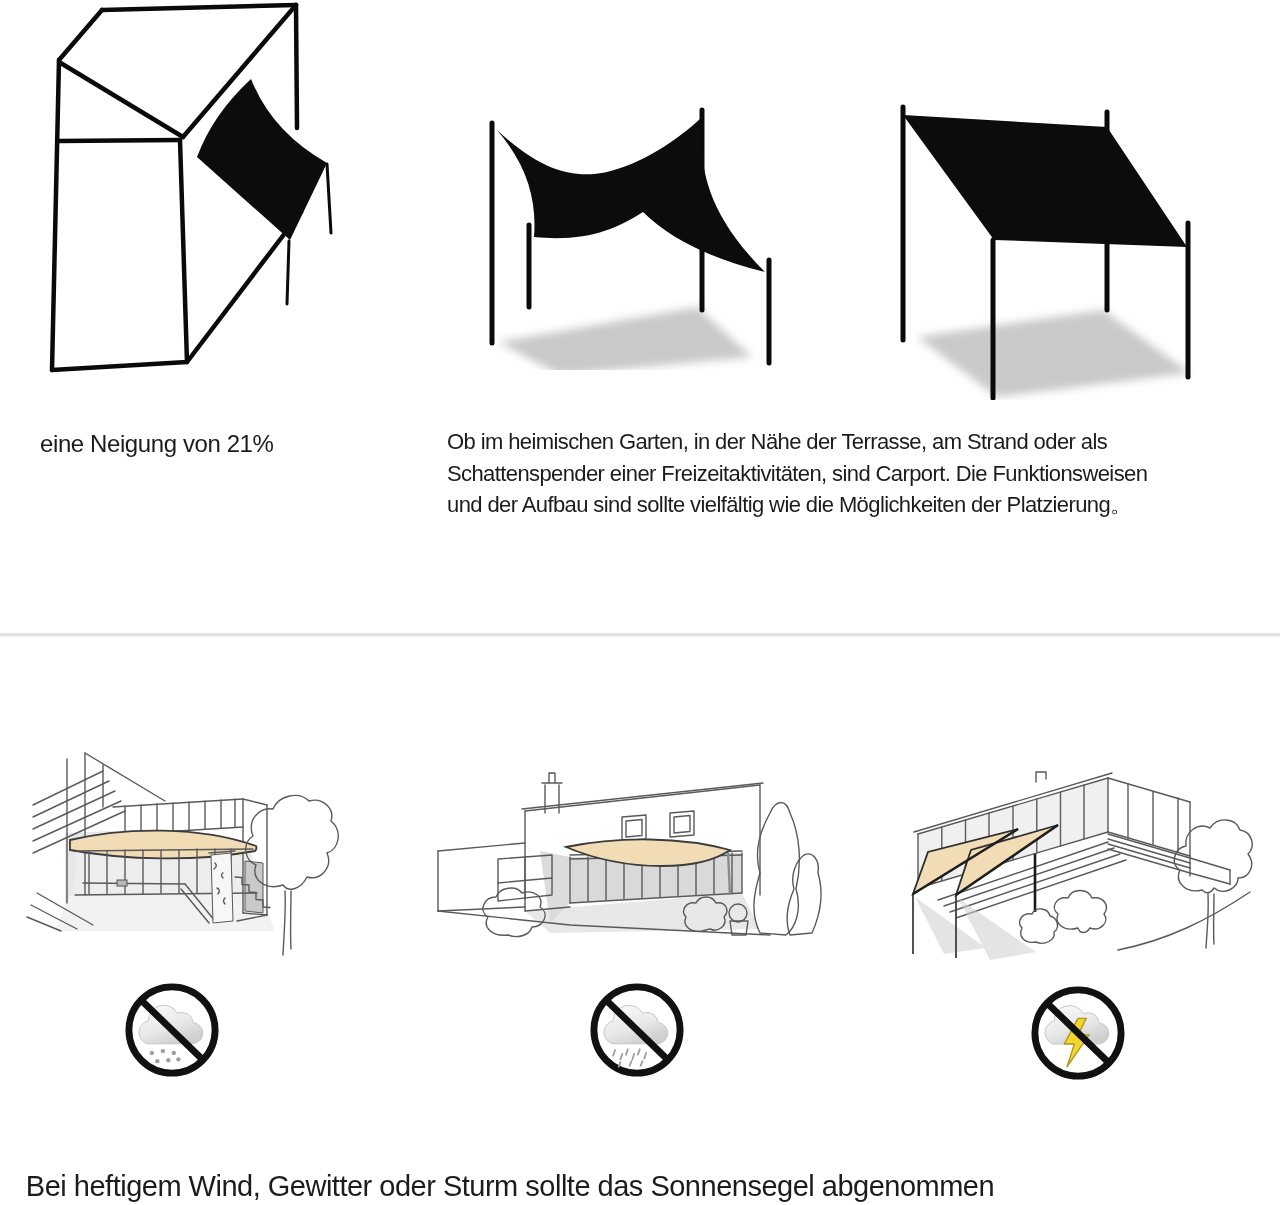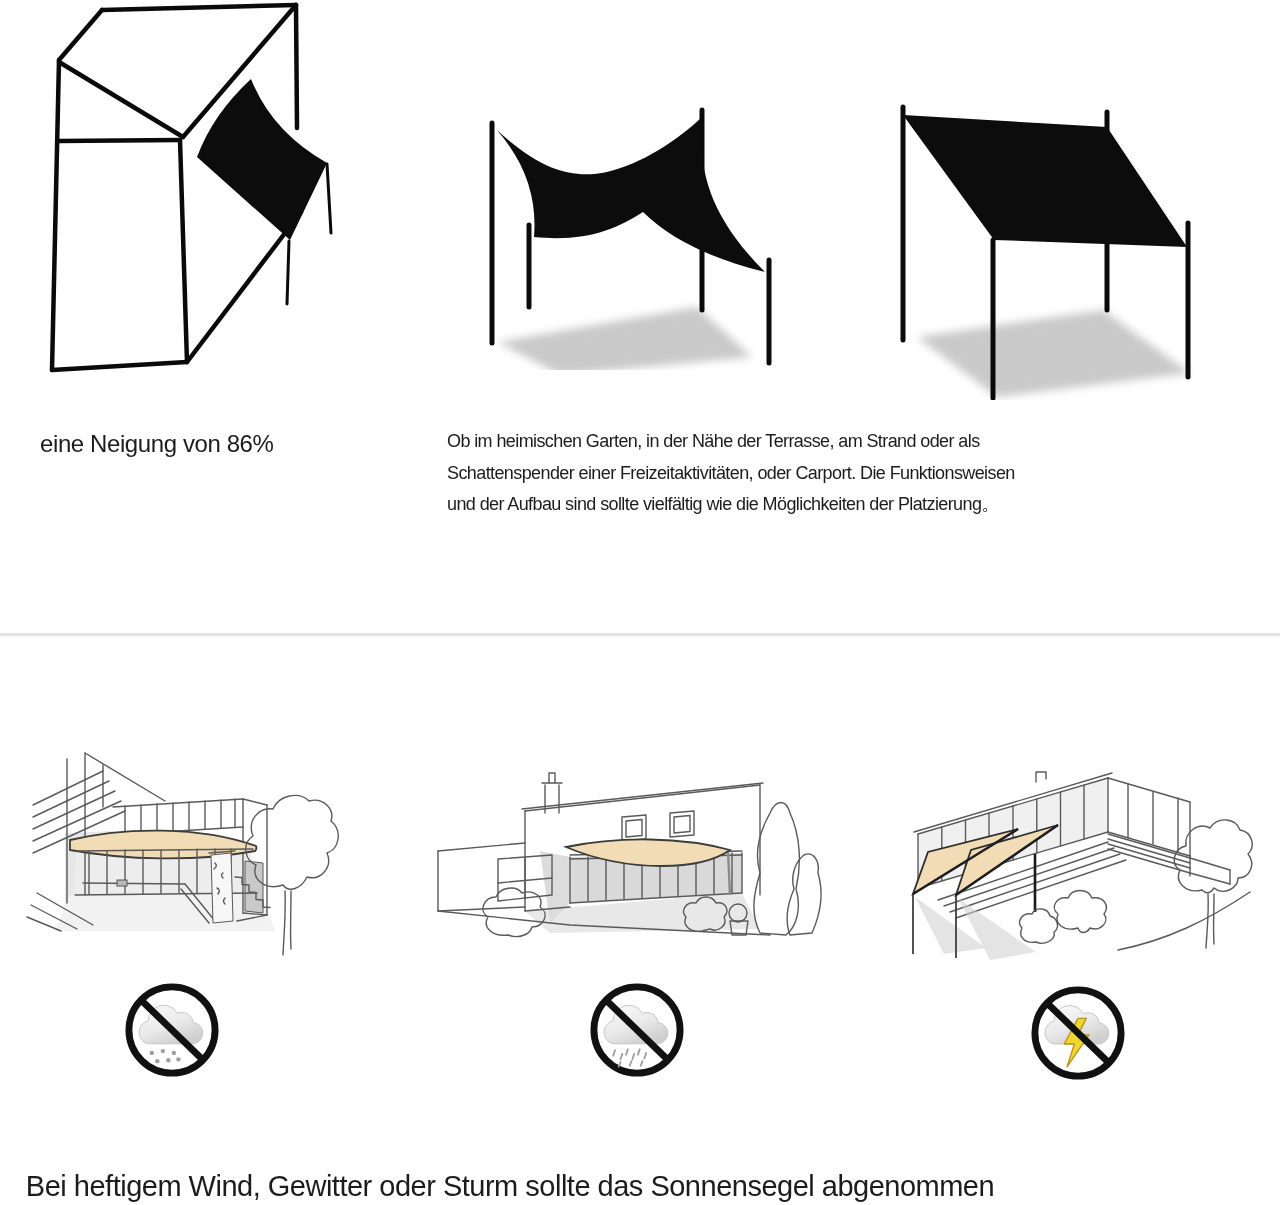--- a/index.html
+++ b/index.html
@@ -1,20 +1,20 @@
 <!DOCTYPE html>
 <html><head>
 <meta charset="utf-8">
 <style>
   html,body{margin:0;padding:0;background:#ffffff;}
   body{width:1280px;height:1205px;position:relative;overflow:hidden;
        font-family:"Liberation Sans", sans-serif;color:#1c1c1c;}
   .abs{position:absolute;}
   .cap{font-size:24px;line-height:31px;letter-spacing:-0.4px;white-space:nowrap;}
-  .para{font-size:18px;line-height:31.5px;letter-spacing:-0.6px;white-space:nowrap;}
+  .para{font-size:22px;line-height:31.5px;letter-spacing:-0.6px;white-space:nowrap;}
   .divider{left:0;top:633px;width:1280px;height:3px;background:#e3e3e3;
            box-shadow:0 1px 1px rgba(0,0,0,0.05);}
   .warncap{left:0;top:1162px;width:1020px;text-align:center;font-size:29px;
            letter-spacing:-0.5px;margin-top:8px;}
   svg{display:block;}
   .sketch{stroke:#5a5a5a;stroke-width:1.4;fill:none;stroke-linecap:round;stroke-linejoin:round;}
 </style>
 </head>
 <body>
 
@@ -70,26 +70,26 @@
       <g stroke="#0a0a0a" stroke-width="5" stroke-linecap="round">
         <path d="M23,27 L23,260"></path>
         <path d="M227,32 L227,230"></path>
         <path d="M113,160 L113,318"></path>
         <path d="M308,143 L308,297"></path>
       </g>
       <path d="M23,35 L227,47 L307,167 L114,160 Z" fill="#0c0c0c"></path>
     </svg>
 
     <div class="abs cap" style="left:40px;top:428px">
-      <div>eine Neigung von 86%</div>
+      <div>eine Neigung von 21%</div>
     </div>
 
     <div class="abs para" style="left:447px;top:426px">
       <div>Ob im heimischen Garten, in der Nähe der Terrasse, am Strand oder als</div>
-      <div>Schattenspender einer Freizeitaktivitäten, oder Carport. Die Funktionsweisen</div>
+      <div>Schattenspender einer Freizeitaktivitäten, sind Carport. Die Funktionsweisen</div>
       <div>und der Aufbau sind sollte vielfältig wie die Möglichkeiten der Platzierung。</div>
     </div>
   </div>
 
   <div class="abs divider"></div>
 
   <div>
 
     <svg class="abs" style="left:25px;top:743px" width="320" height="225" viewBox="0 0 320 225">
       <g>

